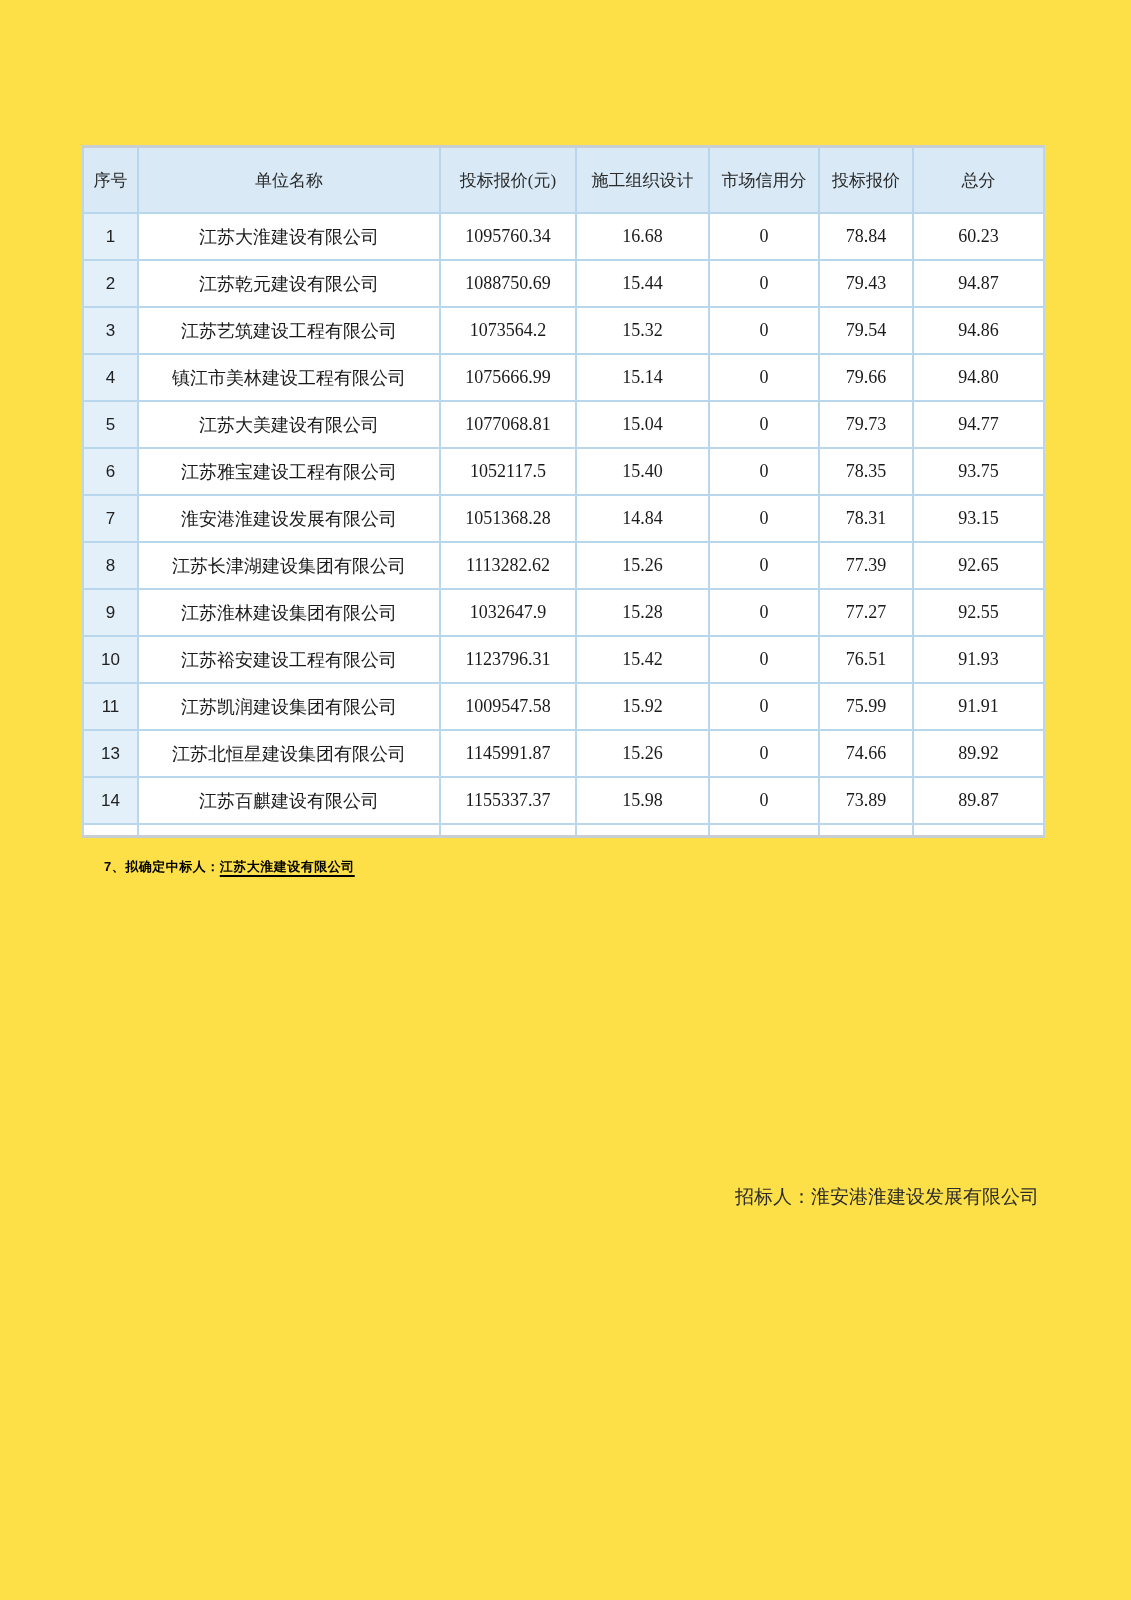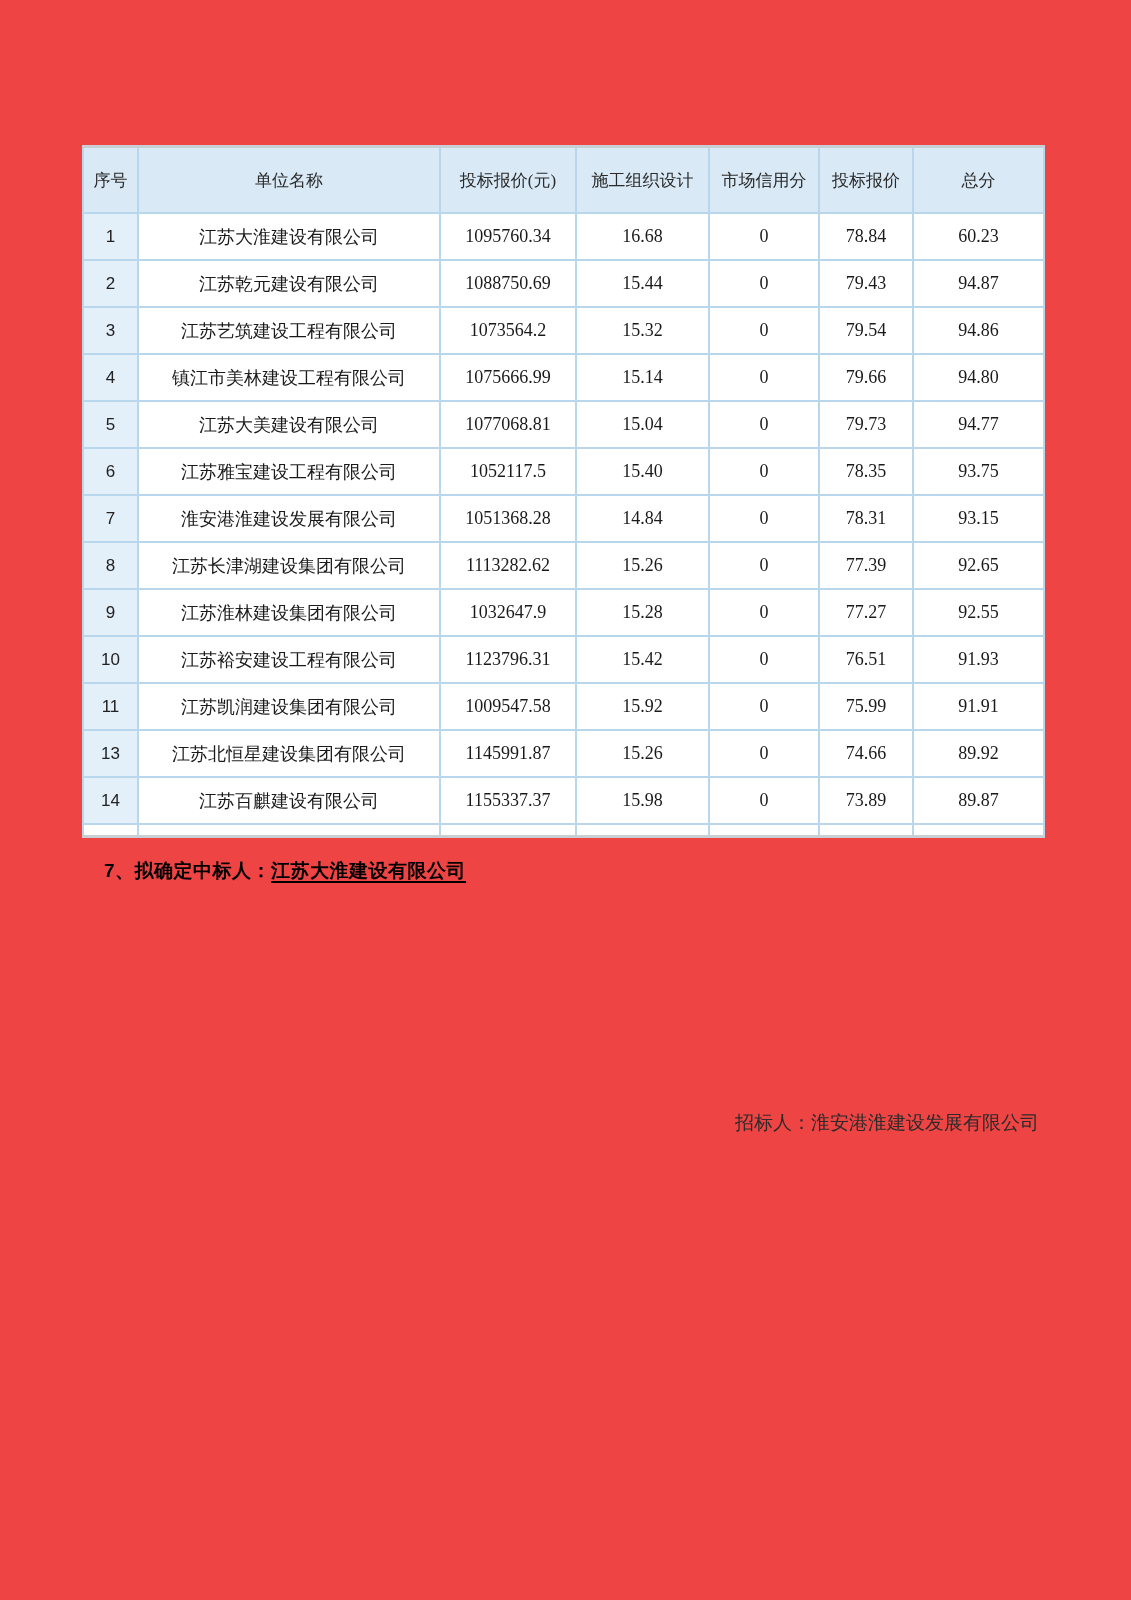--- a/index.html
+++ b/index.html
@@ -1,20 +1,20 @@
 <!DOCTYPE html>
 <html><head>
 <meta charset="utf-8">
 <style>
   html, body { margin: 0; padding: 0; background: #ffffff; }
   .page {
     position: relative;
     width: 1131px;
     height: 1600px;
-    background: #ef4444;
+    background: #fde047;
     overflow: hidden;
     font-family: "Liberation Serif", "DejaVu Serif", serif;
     color: #1c1c1c;
   }
 
   
   table.results {
     position: absolute;
     left: 82px;
     top: 145px;
@@ -54,21 +54,21 @@
     background: #ffffff;
     border-bottom: 3px solid #c7ced4;
   }
 
   
   .winner-line {
     position: absolute;
     left: 104px;
     top: 858px;
     font-family: "Liberation Sans", "DejaVu Sans", sans-serif;
-    font-size: 19px;
+    font-size: 13px;
     font-weight: 700;
     color: #000;
     letter-spacing: 0.5px;
   }
   .winner-line .winner-name {
     text-decoration: underline;
     text-decoration-thickness: 2px;
     text-underline-offset: 4px;
   }
 
@@ -91,21 +91,21 @@
     font-size: 20px;
     text-decoration: underline;
     text-decoration-thickness: 2px;
     text-underline-offset: 4px;
     letter-spacing: 0.5px;
   }
 
   
   .signature {
     position: absolute;
-    top: 1108px;
+    top: 1182px;
     right: 92px;
     text-align: right;
     font-size: 19px;
     color: #2b2b2b;
   }
   .signature .line { line-height: 30px; }
   .signature .line + .line { margin-top: 26px; }
   .signature .date-digits {
     font-family: "Liberation Sans", "DejaVu Sans", sans-serif;
     font-size: 20px;

